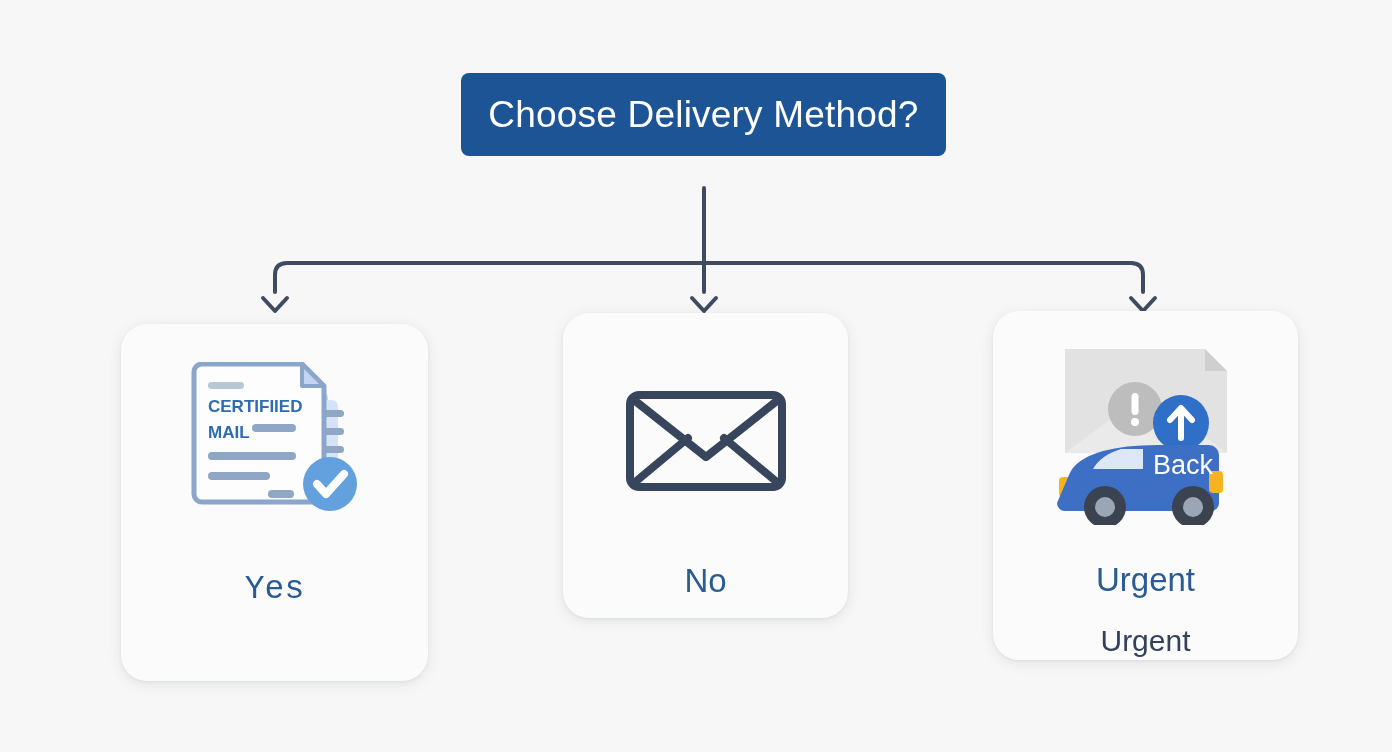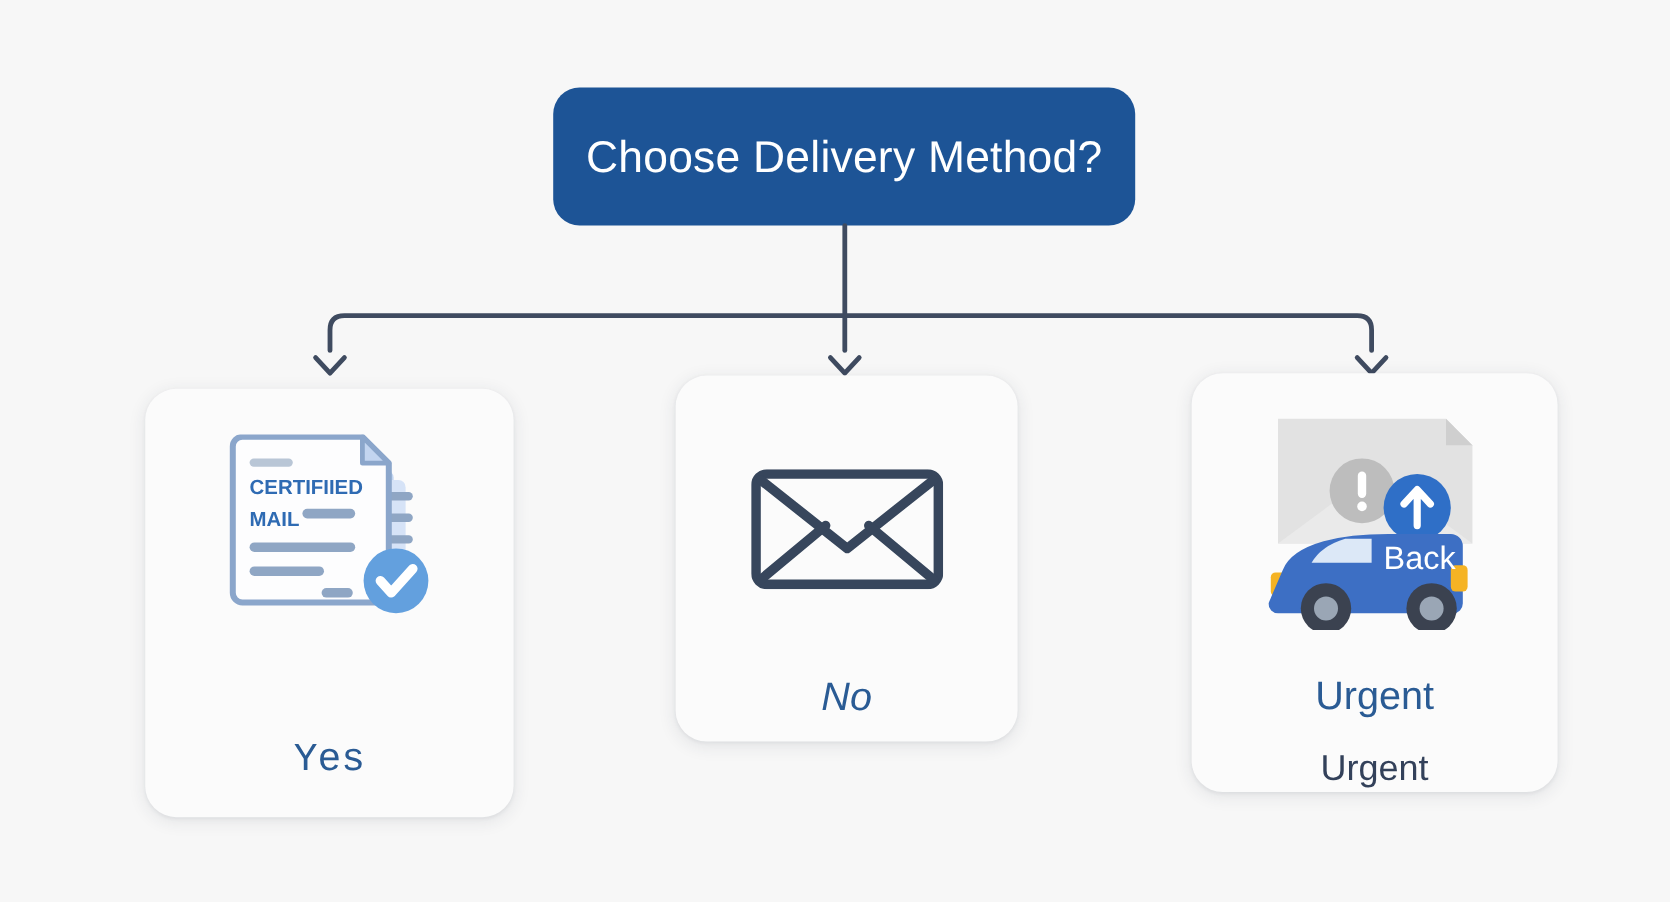--- a/index.html
+++ b/index.html
@@ -7,23 +7,23 @@
     width: 1392px; height: 752px;
     background: #f7f7f7;
     font-family: "Liberation Sans", sans-serif;
     overflow: hidden;
   }
   #stage { position: relative; width: 1392px; height: 752px; }
 
   
   #root-node {
     position: absolute; left: 461px; top: 73px;
-    width: 485px; height: 115px;
+    width: 485px; height: 83px;
     background: #1d5496;
-    border-radius: 22px;
+    border-radius: 8px;
     display: flex; align-items: center; justify-content: center;
   }
   #root-node .label {
     color: #ffffff;
     font-size: 37px;
     letter-spacing: .2px;
     white-space: nowrap;
   }
 
   
@@ -43,22 +43,22 @@
     font-size: 33px;
     line-height: 1;
   }
   .card-sub {
     color: #33415a;
     font-size: 30px;
     line-height: 1;
     white-space: nowrap;
   }
 
-  #card-yes    { left: 121px;  top: 324px; width: 307px; height: 357px; gap: 44px; }
-  #card-no     { left: 563px;  top: 313px; width: 285px; height: 305px; font-style: italic; }
+  #card-yes    { left: 121px;  top: 324px; width: 307px; height: 357px; }
+  #card-no     { left: 563px;  top: 313px; width: 285px; height: 305px; }
   #card-urgent { left: 993px;  top: 311px; width: 305px; height: 349px; }
 
   #card-yes .card-icon    { margin-top: 38px; }
   #card-yes .card-title   { margin-top: 56px; font-family: Liberation Mono, monospace; }
   #card-yes .card-sub     { margin-top: 30px; }
 
   #card-no .card-icon     { margin-top: 78px; }
   #card-no .card-title    { margin-top: 73px; }
 
   #card-urgent .card-icon { margin-top: 24px; }

